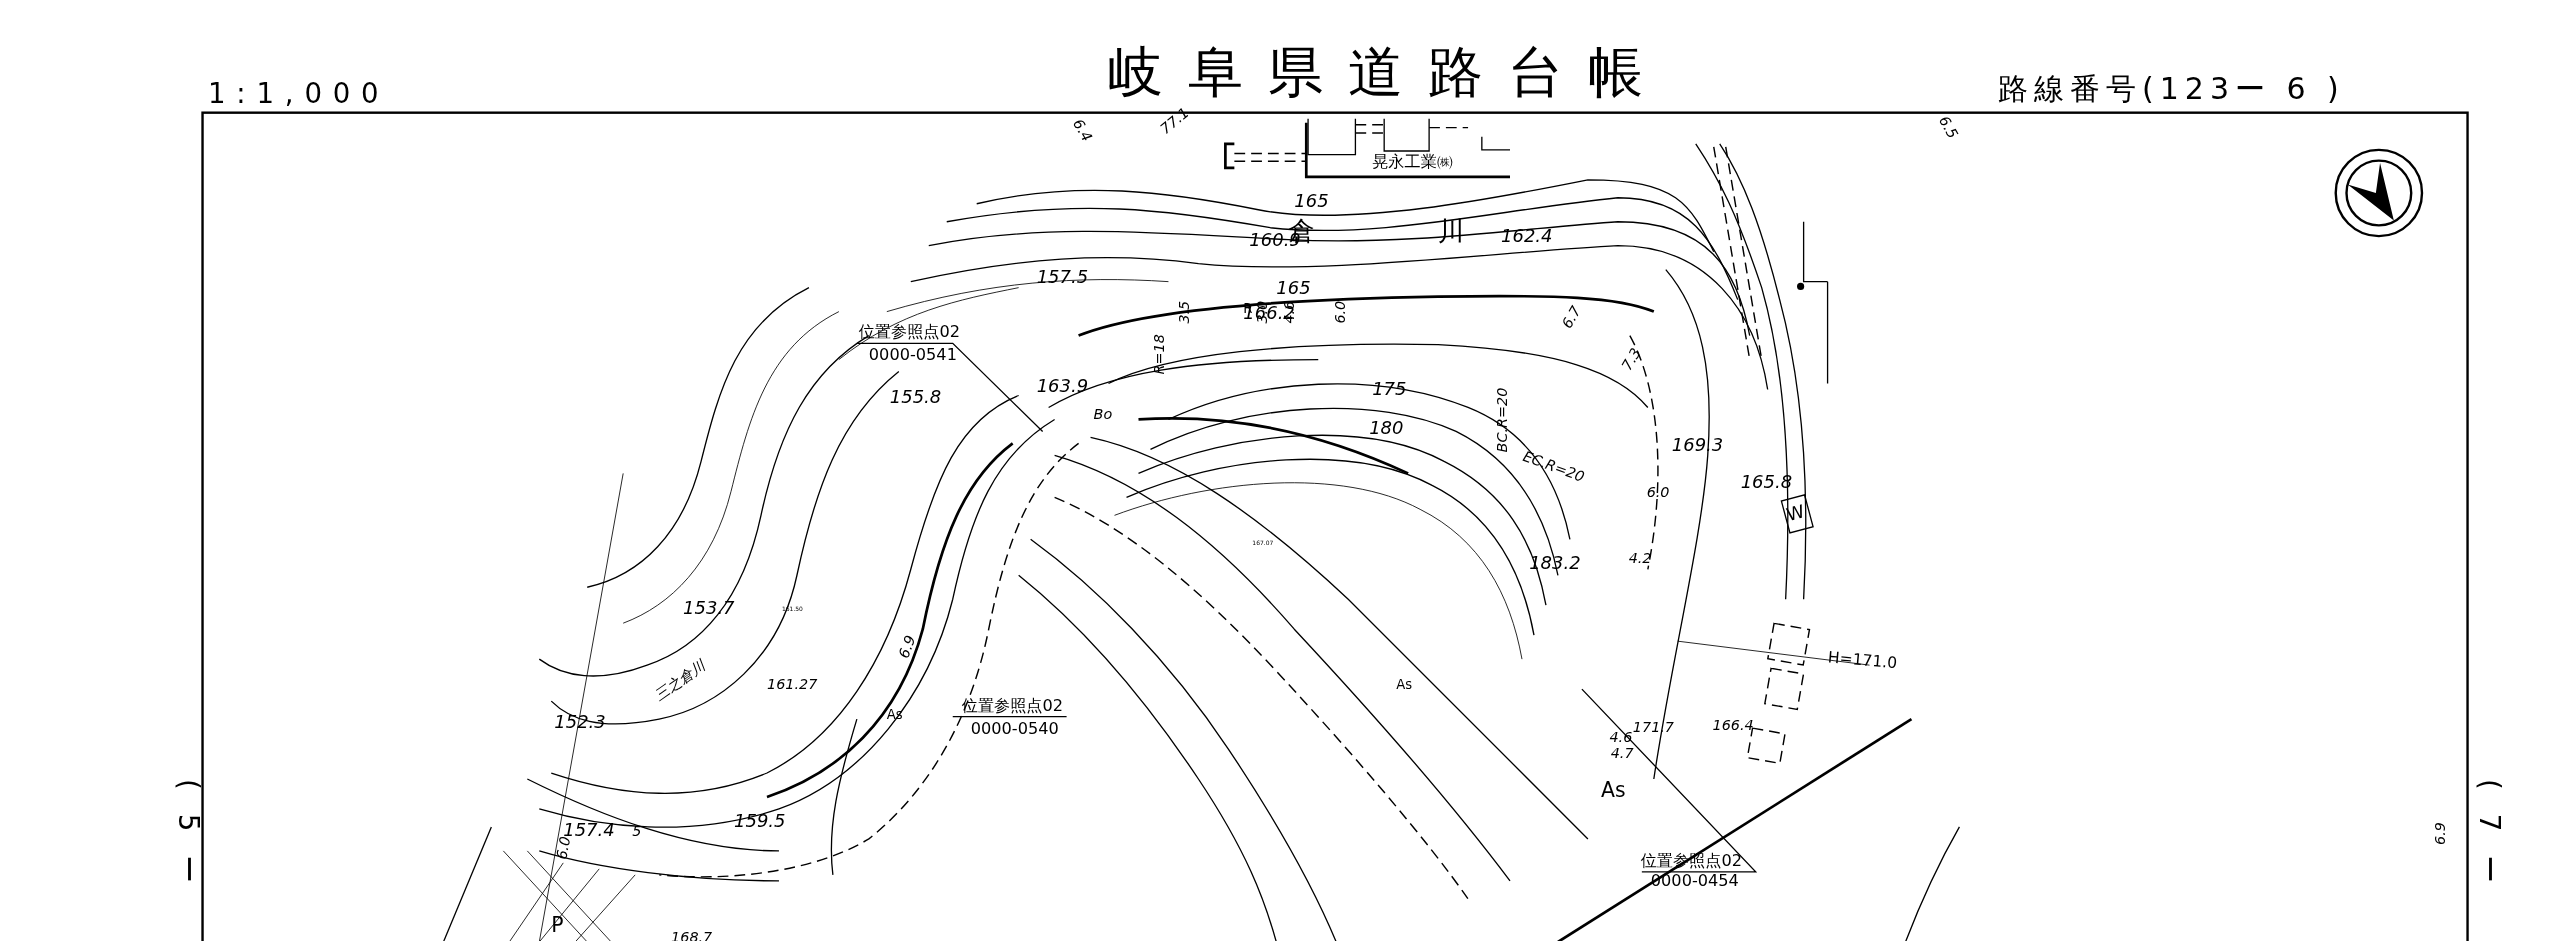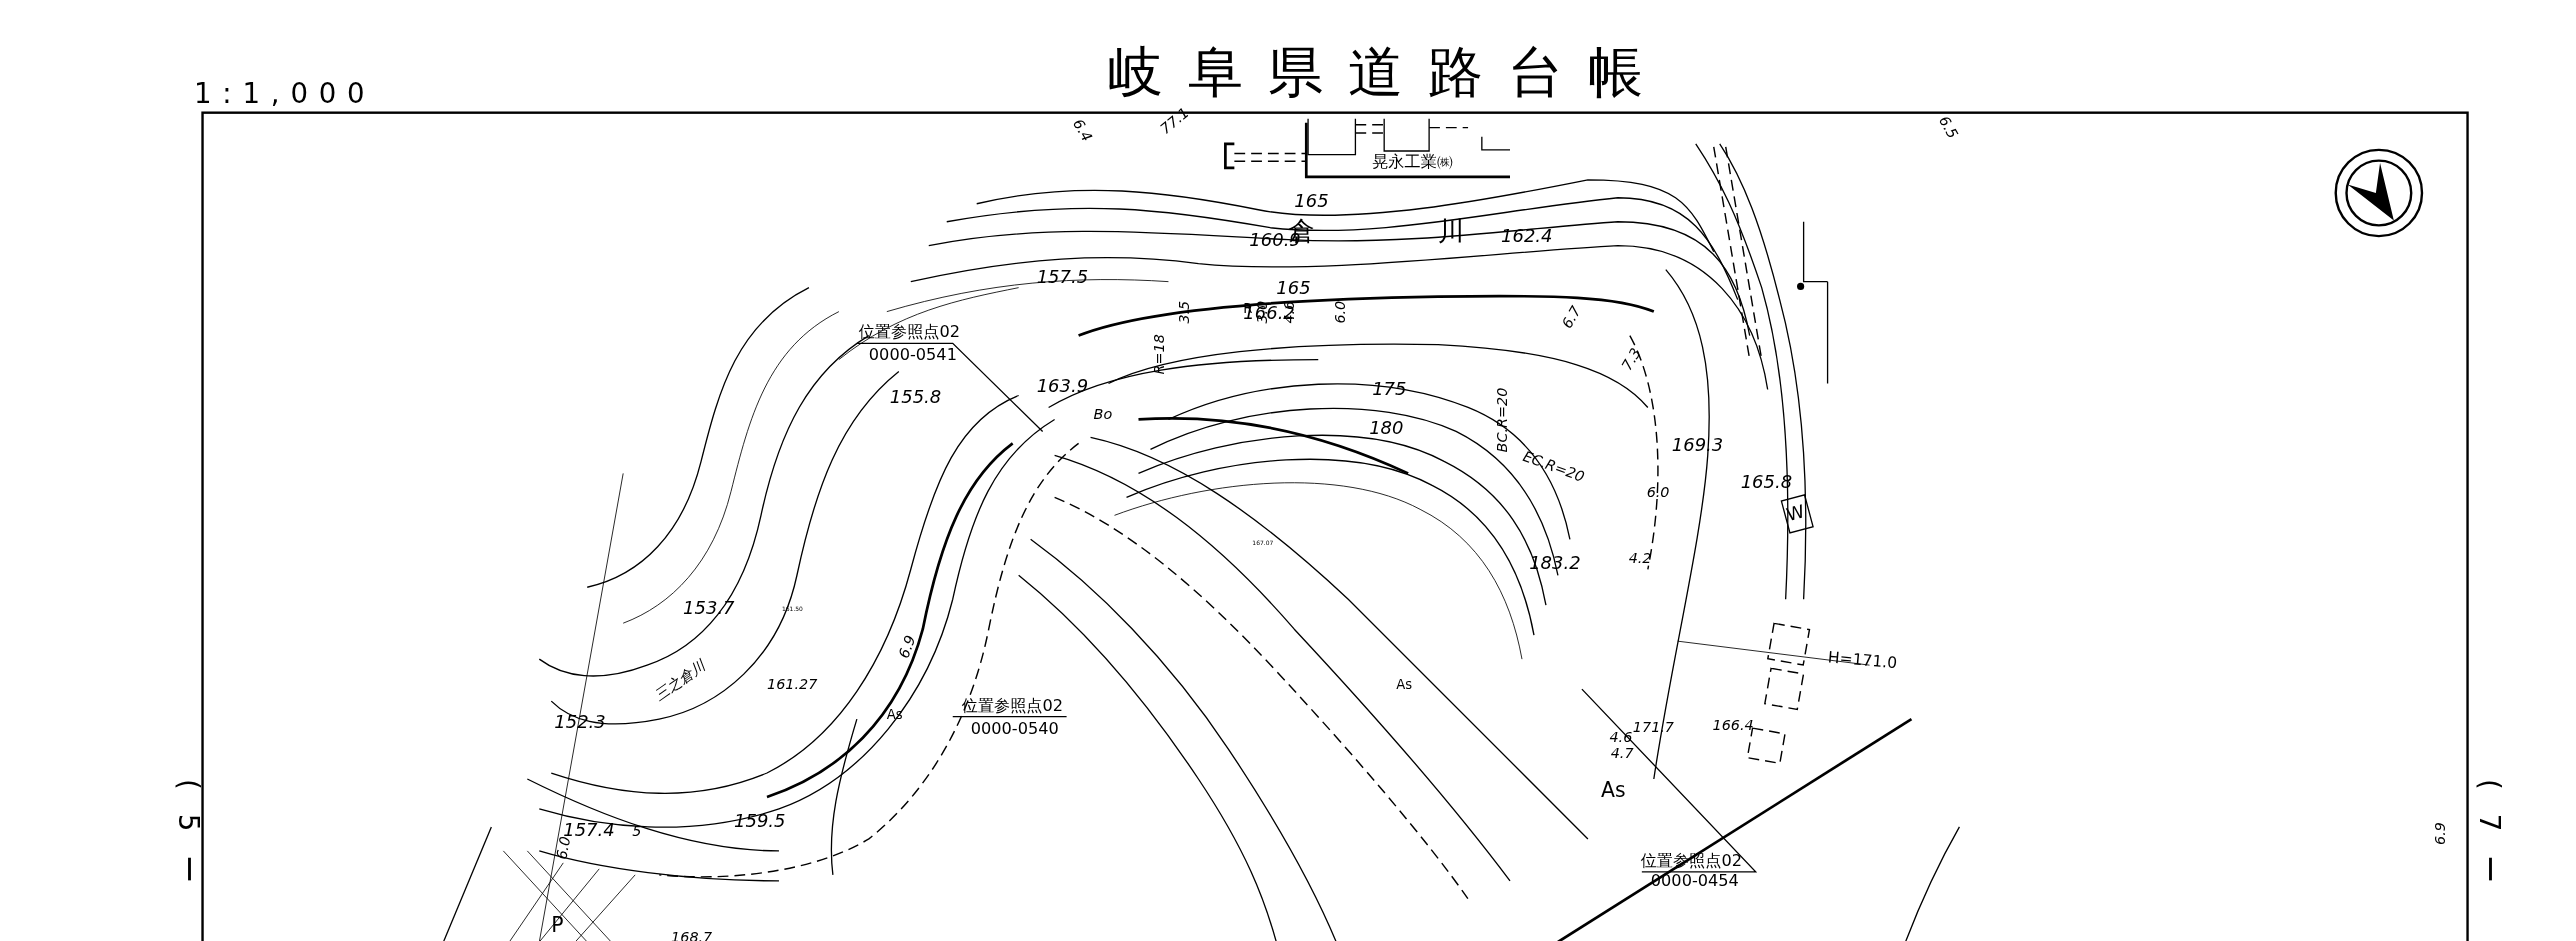--- a/index.html
+++ b/index.html
@@ -1,21 +1,21 @@
 <!DOCTYPE html>
 <html style="font-size:9.6px"><head>
 <meta charset="utf-8">
 <style>
   html, body { margin: 0; padding: 0; background: #ffffff; }
   body { width: 2576px; height: 942px; position: relative; overflow: hidden;
          font-family: "DejaVu Sans", sans-serif; color: #000; }
   #sheet { position: absolute; left: 0; top: 0; width: 2576px; height: 942px; }
   .hdr { position: absolute; font-family: "DejaVu Sans", sans-serif; color: #000; white-space: nowrap; }
   #title { left: 1108px; top: 36px; font-size: 55px; letter-spacing: 25px; font-weight: 300; }
-  #scale { left: 194px; top: 77px; font-size: 27.6px; letter-spacing: 10.8px; }
+  #scale { left: 208px; top: 77px; font-size: 27.6px; letter-spacing: 10.8px; }
   #route { left: 1998px; top: 69px; font-size: 30px; letter-spacing: 6px; }
   .side { position: absolute; font-size: 27.6px; transform: rotate(90deg); transform-origin: left top; white-space: nowrap; letter-spacing: 24px; }
   #side-left { left: 207px; top: 779px; }
   #side-right { left: 2508px; top: 779px; }
   svg text { font-family: "DejaVu Sans", sans-serif; fill: #000; }
   .lbl { font-size: 30px; font-style: italic; }
   .lbl-sm { font-size: 24px; font-style: italic; }
   .ref { font-size: 27px; font-family: "DejaVu Sans", sans-serif; }
   .ln { fill: none; stroke: #000; stroke-width: 2.2; }
   .ln-thin { fill: none; stroke: #000; stroke-width: 1.4; }
@@ -23,20 +23,21 @@
   .ln-dash { fill: none; stroke: #000; stroke-width: 2.4; stroke-dasharray: 18 10; }
   .frame { fill: none; stroke: #000; stroke-width: 4; }
 </style>
 </head>
 <body>
 
 <div id="sheet">
 
   <div class="hdr" id="title">岐阜県道路台帳</div>
   <div class="hdr" id="scale">1:1,000</div>
+  <div class="hdr" id="route">路線番号(123ー 6 )</div>
 
   <div class="side" id="side-left">(5ー</div>
   <div class="side" id="side-right">(7ー</div>
 
   <svg id="map" width="2576" height="942" viewBox="0 0 4299 1572" style="position:absolute;left:0;top:0;">
 
     <rect class="frame" x="338" y="188" width="3780" height="1400"></rect>
 
     <g>
       <circle cx="3970" cy="322" r="72" fill="none" stroke="#000" stroke-width="4"></circle>

